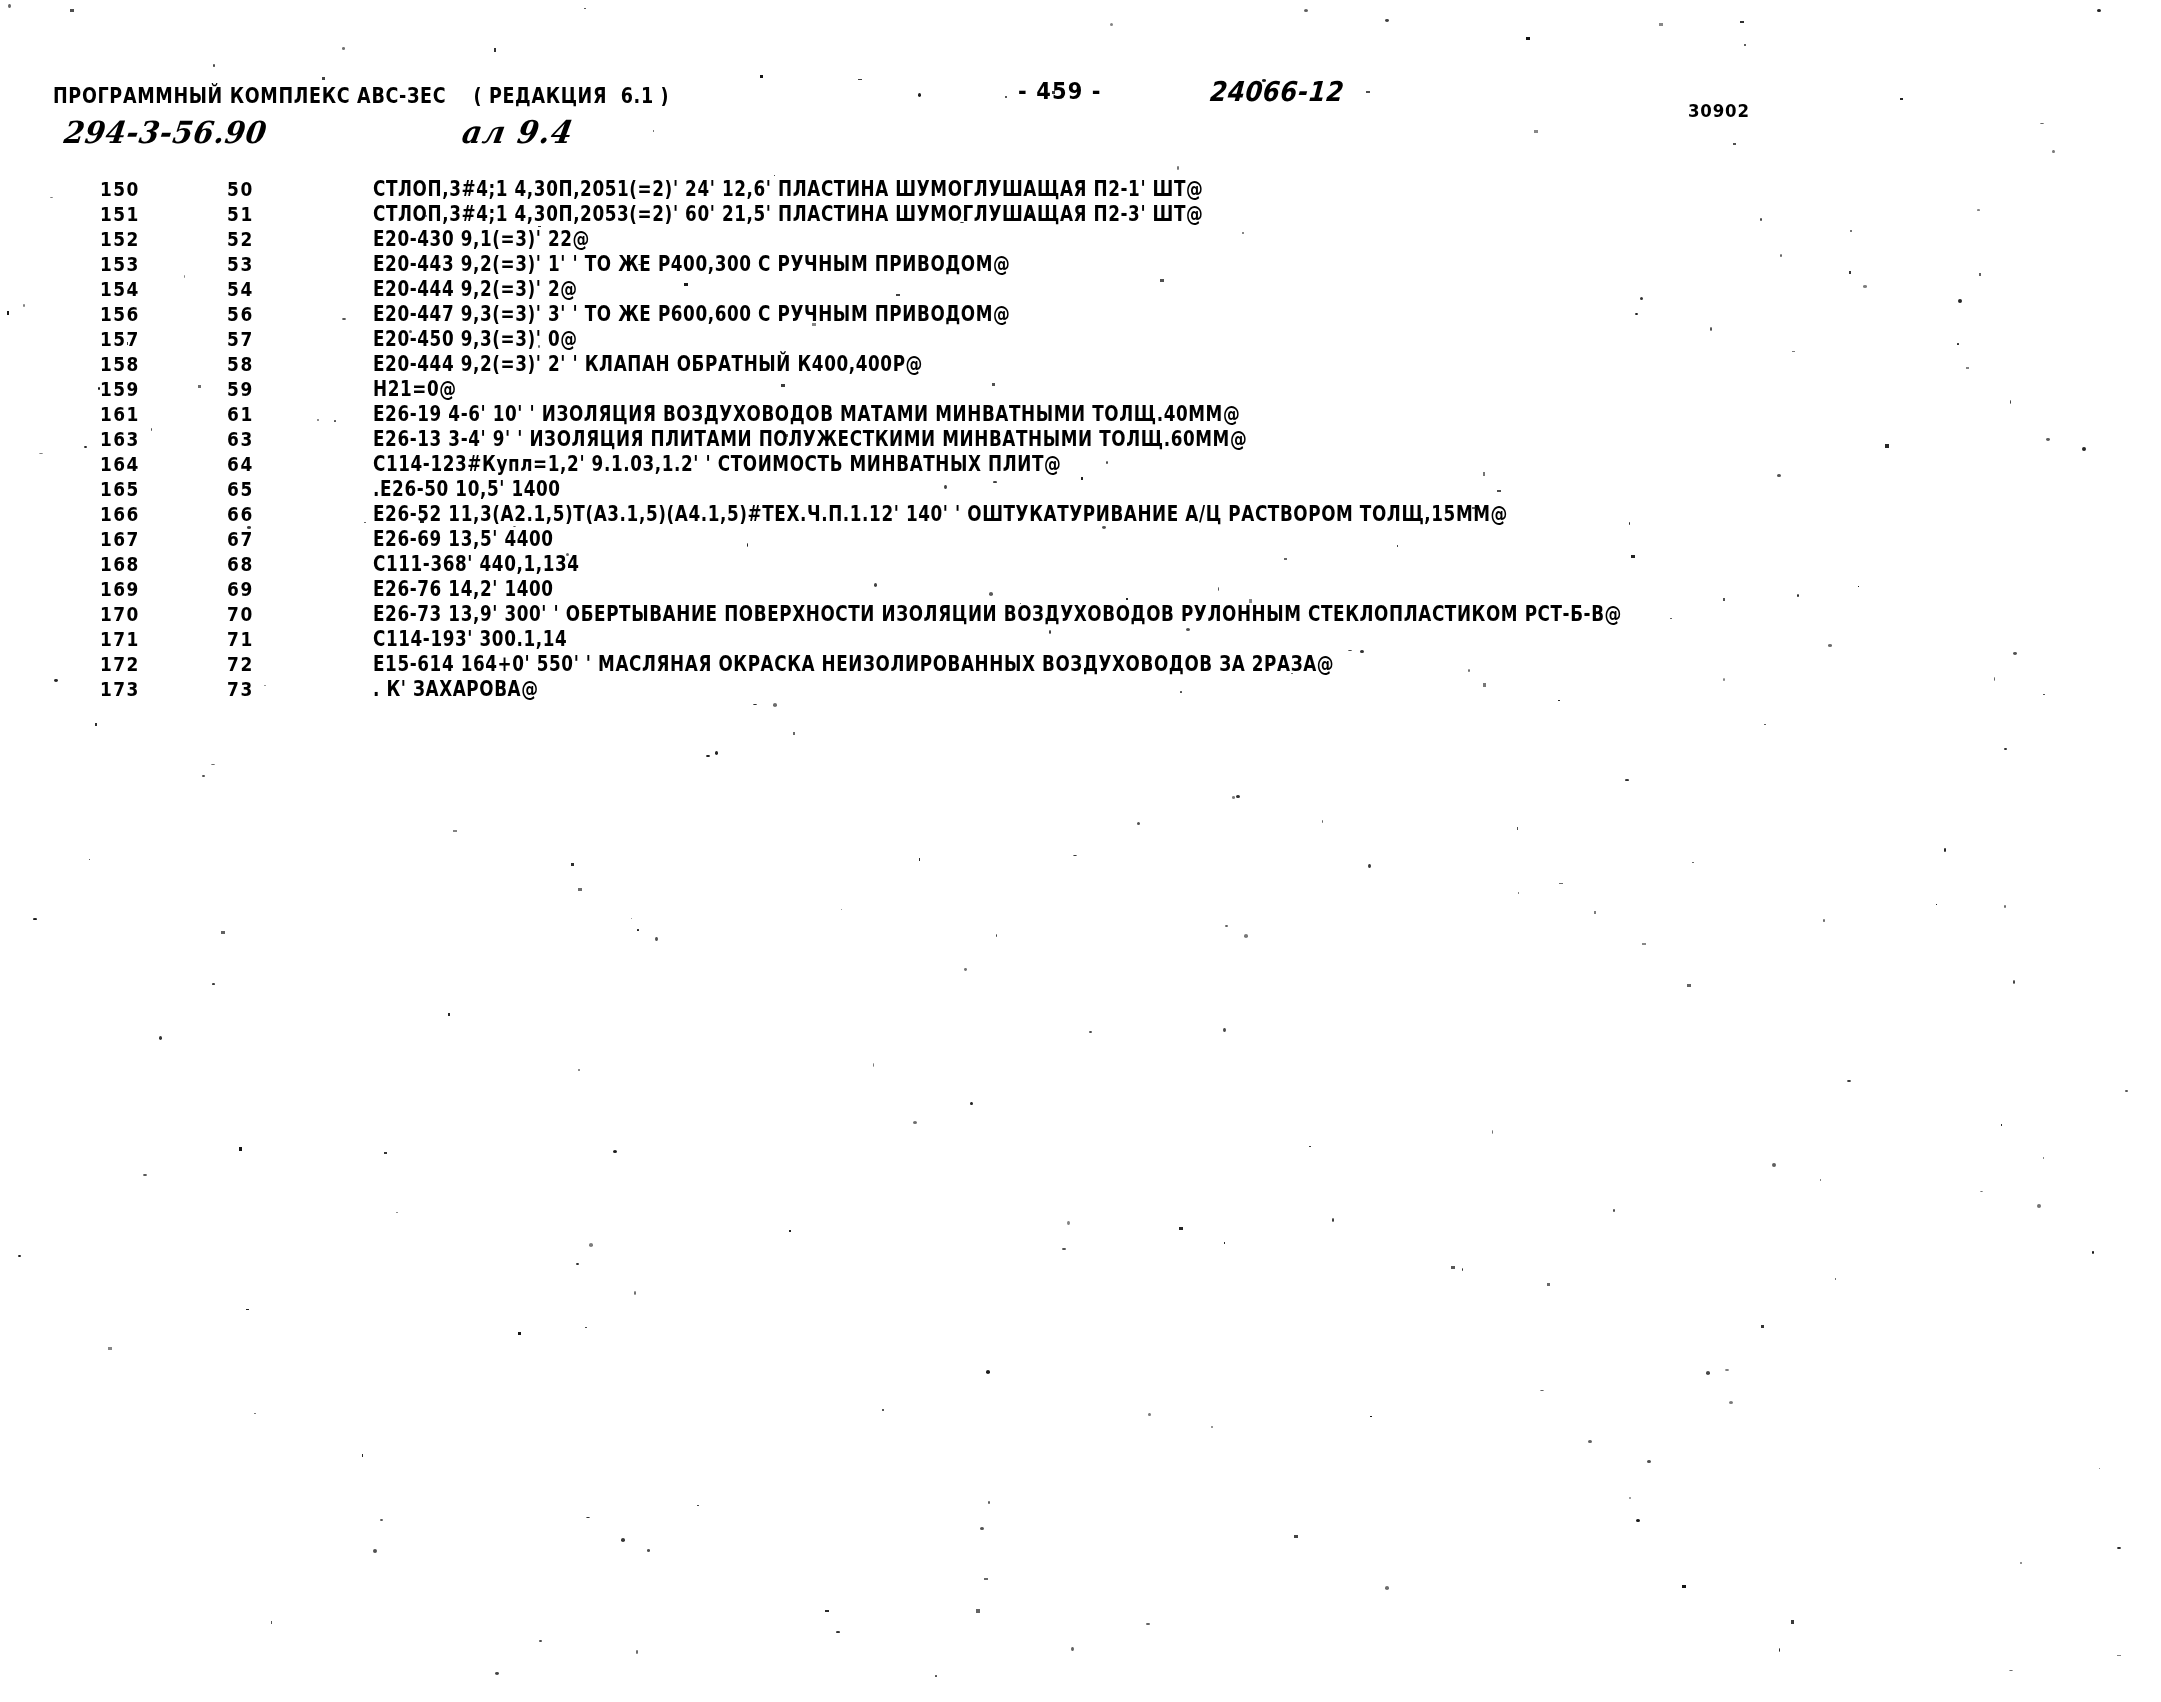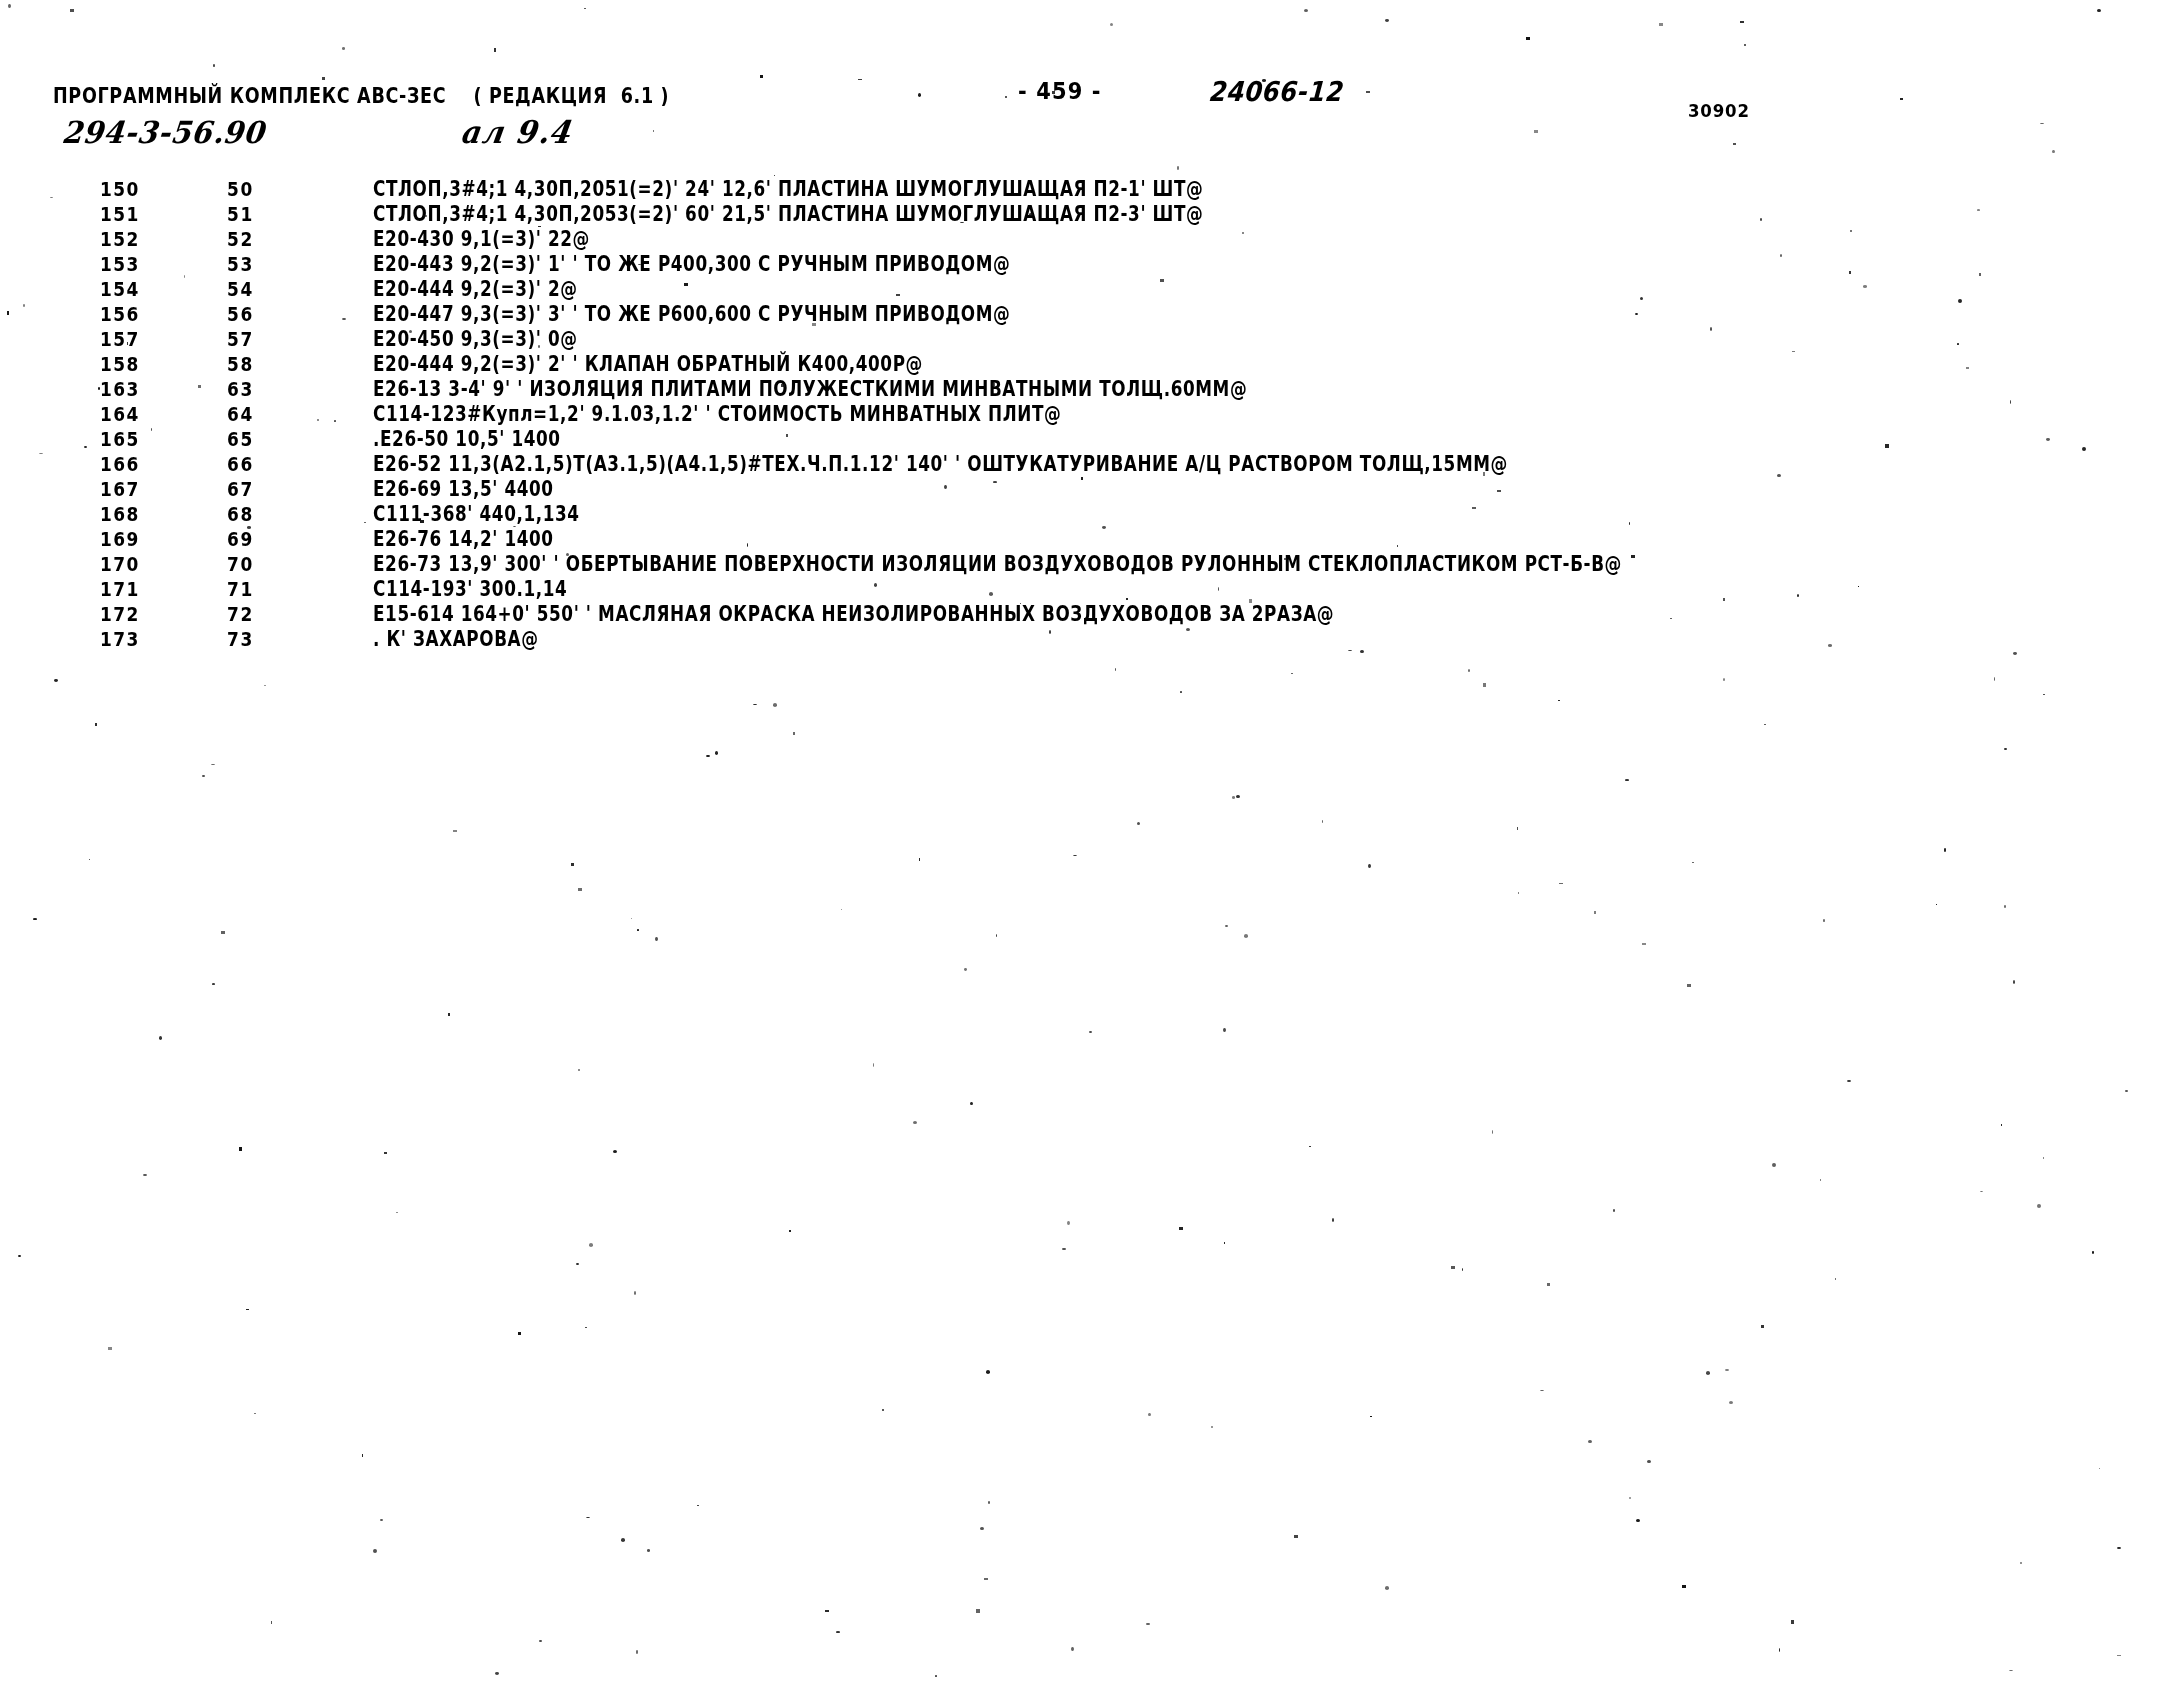--- a/index.html
+++ b/index.html
@@ -199,20 +199,30 @@
       </div>
       <div class="row">
         <span class="ink c-num">157</span>
         <span class="ink c-idx">57</span>
         <span class="ink c-body">Е20-450 9,3(=3)' 0@</span>
       </div>
       <div class="row">
         <span class="ink c-num">158</span>
         <span class="ink c-idx">58</span>
         <span class="ink c-body">Е20-444 9,2(=3)' 2' ' КЛАПАН ОБРАТНЫЙ К400,400Р@</span>
+      </div>
+      <div class="row">
+        <span class="ink c-num">159</span>
+        <span class="ink c-idx">59</span>
+        <span class="ink c-body">Н21=0@</span>
+      </div>
+      <div class="row">
+        <span class="ink c-num">161</span>
+        <span class="ink c-idx">61</span>
+        <span class="ink c-body">Е26-19 4-6' 10' ' ИЗОЛЯЦИЯ ВОЗДУХОВОДОВ МАТАМИ МИНВАТНЫМИ ТОЛЩ.40ММ@</span>
       </div>
       <div class="row">
         <span class="ink c-num">163</span>
         <span class="ink c-idx">63</span>
         <span class="ink c-body">Е26-13 3-4' 9' ' ИЗОЛЯЦИЯ ПЛИТАМИ ПОЛУЖЕСТКИМИ МИНВАТНЫМИ ТОЛЩ.60ММ@</span>
       </div>
       <div class="row">
         <span class="ink c-num">164</span>
         <span class="ink c-idx">64</span>
         <span class="ink c-body">С114-123#Купл=1,2' 9.1.03,1.2' ' СТОИМОСТЬ МИНВАТНЫХ ПЛИТ@</span>

